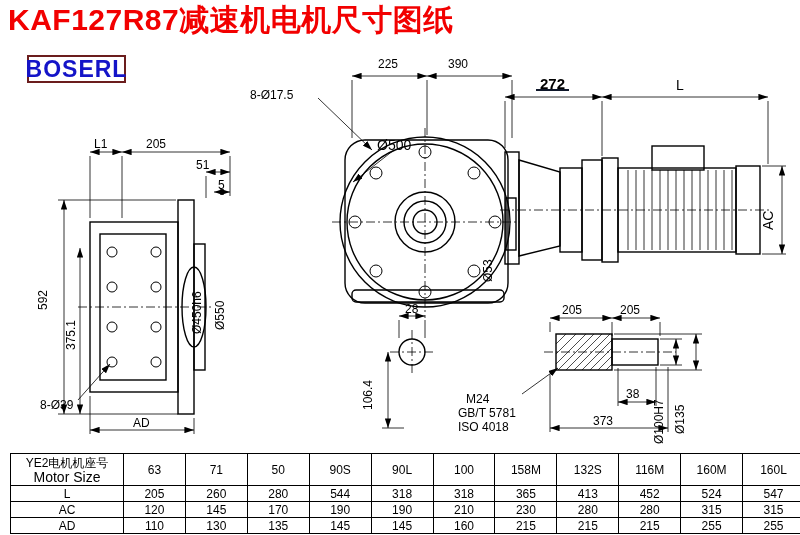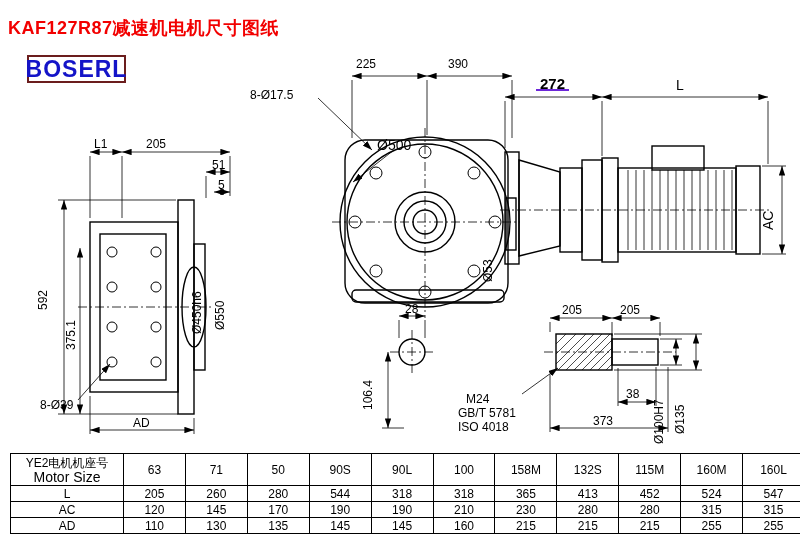--- a/index.html
+++ b/index.html
@@ -1,25 +1,25 @@
 <!DOCTYPE html>
 <html><head>
 <meta charset="utf-8">
 <style>
   * { margin:0; padding:0; box-sizing:border-box; }
   html,body { width:800px; height:535px; background:#fff; font-family:"Liberation Sans",sans-serif; }
   body { position:relative; overflow:hidden; }
-  .title { position:absolute; left:8px; top:16px; font-size:18px; font-weight:bold; color:#f20000; letter-spacing:0.5px; }
+  .title { position:absolute; left:8px; top:0; font-size:30px; font-weight:bold; color:#f20000; letter-spacing:0.5px; }
   .brand-box { position:absolute; left:27px; top:55px; width:99px; height:28px; border:2px solid #6b1d1d;
                display:flex; align-items:center; justify-content:center; }
   .brand-box span { color:#1414c8; font-family:Liberation Sans, sans-serif; font-weight:bold; font-size:23px; letter-spacing:1px; }
   svg.line { position:absolute; left:0; top:0; }
   .dim { position:absolute; font-size:12px; color:#000; white-space:nowrap; line-height:14px; height:14px; }
   .dim.big { font-size:14px; }
-  .dim.bold { font-weight:bold; font-size:15px; border-bottom:2px solid #6d28d9; padding:0 4px; }
+  .dim.bold { font-weight:bold; font-size:15px; border-bottom:2px solid #0f172a; padding:0 4px; }
   .dim.rot { transform:rotate(-90deg); transform-origin:left bottom; }
   table.spec { position:absolute; left:10px; top:453px; width:795px; border-collapse:collapse; table-layout:fixed; }
   table.spec td { border:1px solid #000; text-align:center; font-size:12px; height:16px; padding:0; color:#000; }
   table.spec td.rowlabel { width:113px; }
   table.spec thead td { height:32px; }
   .hdr-cn { font-size:12px; line-height:15px; }
   .hdr-en { font-size:14px; line-height:13px; }
 </style>
 </head>
 <body>
@@ -187,30 +187,30 @@
 
     <line x1="78" y1="400" x2="110" y2="364" marker-end="url(#ae)"></line>
     <line x1="318" y1="98" x2="372" y2="150" marker-end="url(#ae)"></line>
     <line x1="394" y1="150" x2="353" y2="182" marker-end="url(#ae)"></line>
     <line x1="522" y1="394" x2="558" y2="368" marker-end="url(#ae)"></line>
   </g>
 </svg>
 
 <div class="dim" style="left:94px;top:137px">L1</div>
 <div class="dim" style="left:146px;top:137px">205</div>
-<div class="dim" style="left:212px;top:158px">51</div>
+<div class="dim" style="left:196px;top:158px">51</div>
 <div class="dim" style="left:218px;top:178px">5</div>
 <div class="dim rot" style="left:50px;top:296px">592</div>
 <div class="dim rot" style="left:78px;top:336px">375.1</div>
 <div class="dim" style="left:40px;top:398px">8-Ø39</div>
 <div class="dim" style="left:133px;top:416px">AD</div>
 <div class="dim rot" style="left:204px;top:320px">Ø450h6</div>
 <div class="dim rot" style="left:227px;top:316px">Ø550</div>
 
-<div class="dim" style="left:356px;top:57px">225</div>
+<div class="dim" style="left:378px;top:57px">225</div>
 <div class="dim" style="left:448px;top:57px">390</div>
 <div class="dim" style="left:250px;top:88px">8-Ø17.5</div>
 <div class="dim big" style="left:377px;top:138px">Ø500</div>
 <div class="dim rot" style="left:495px;top:268px">Ø53</div>
 <div class="dim" style="left:405px;top:302px">28</div>
 <div class="dim rot" style="left:375px;top:396px">106.4</div>
 
 <div class="dim bold" style="left:536px;top:77px">272</div>
 <div class="dim big" style="left:676px;top:78px">L</div>
 <div class="dim big rot" style="left:775px;top:216px">AC</div>
@@ -233,21 +233,21 @@
         <div class="hdr-en">Motor Size</div>
       </td>
     <td>63</td>
         <td>71</td>
         <td>50</td>
         <td>90S</td>
         <td>90L</td>
         <td>100</td>
         <td>158M</td>
         <td>132S</td>
-        <td>115M</td>
+        <td>116M</td>
         <td>160M</td>
         <td>160L</td>
       </tr>
   </thead>
   <tbody id="tbl-body">
       <tr>
         <td class="rowlabel">L</td>
         <td>205</td>
         <td>260</td>
         <td>280</td>

